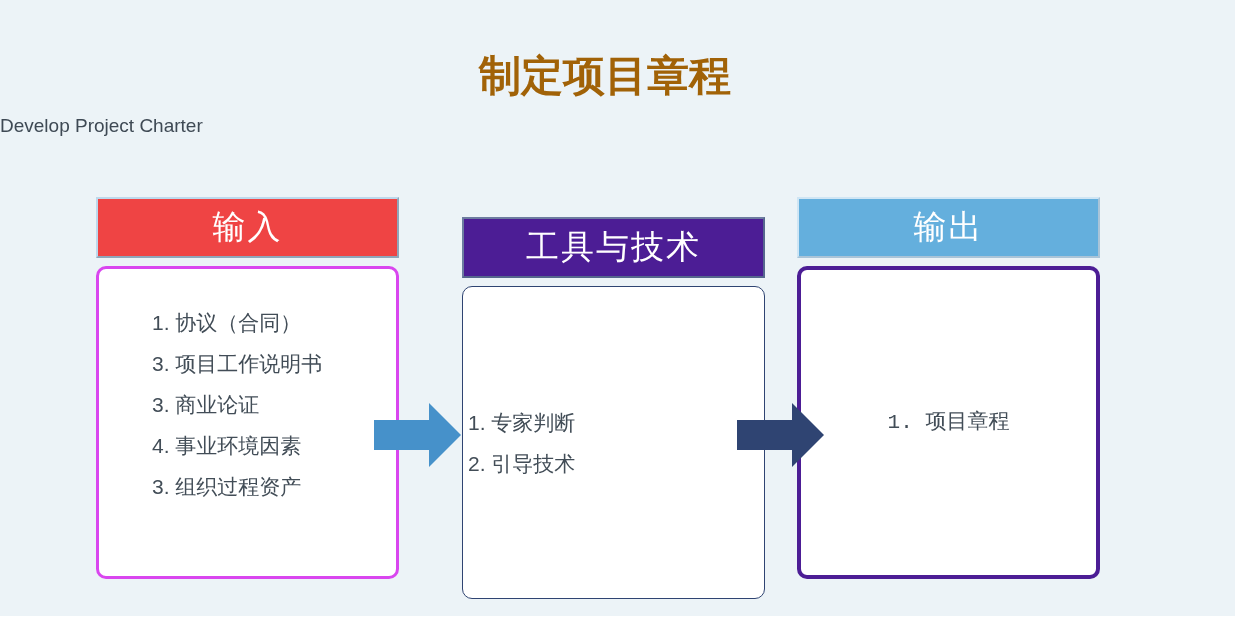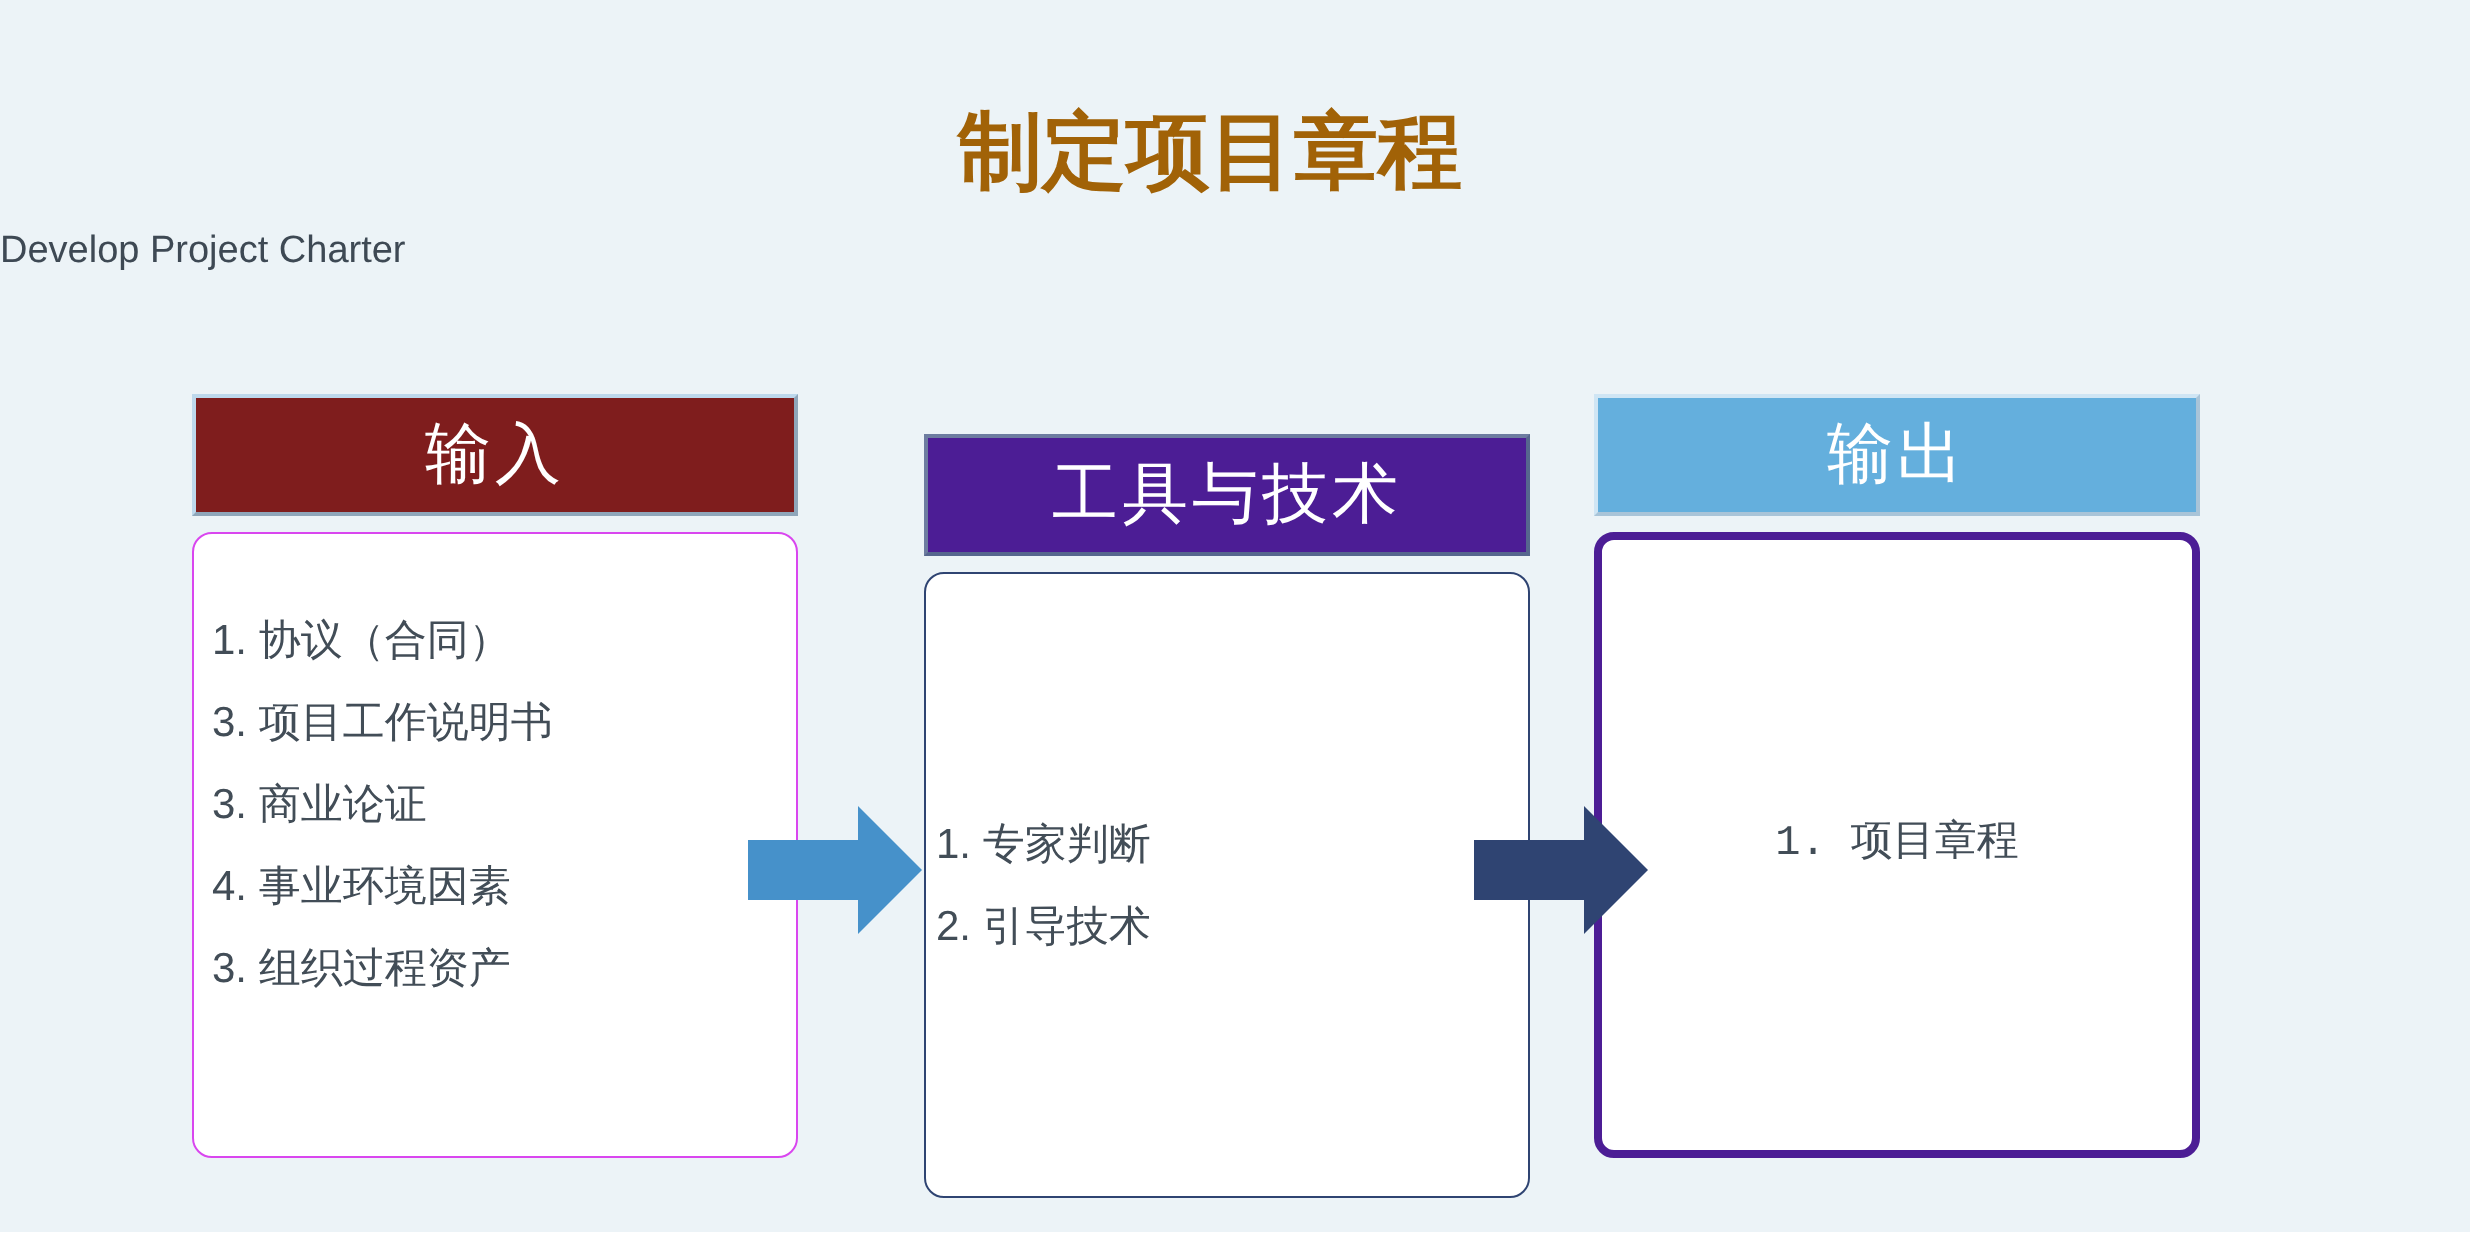--- a/index.html
+++ b/index.html
@@ -21,29 +21,29 @@
   .column { position:absolute; top:197px; width:303px; }
   .col-inputs  { left:96px;  }
   .col-tools   { left:462px; }
   .col-outputs { left:797px; }
 
   .col-header {
     box-sizing:border-box; height:61px; border:2px solid;
     display:flex; align-items:center; justify-content:center;
     color:#ffffff; font-size:33px; font-weight:400; letter-spacing:2px;
   }
-  .col-inputs  .col-header { background:#7f1d1d; border-color:#bdd8ec #8fa6ba #8fa6ba #bdd8ec; }
+  .col-inputs  .col-header { background:#ef4444; border-color:#bdd8ec #8fa6ba #8fa6ba #bdd8ec; }
   .col-tools   .col-header { background:#4c1d95; border-color:#6d7ca0 #56668e #56668e #6d7ca0;margin-top:20px; }
   .col-outputs .col-header { background:#64afdd; border-color:#cfe5f4 #a9c4d8 #a9c4d8 #cfe5f4; }
 
   .col-body {
     box-sizing:border-box; margin-top:8px; height:313px;
     background:#ffffff; border-radius:10px;
   }
-  .col-inputs  .col-body { border:1px solid #d946ef; }
+  .col-inputs  .col-body { border:3px solid #d946ef;padding-left:44px; }
   .col-tools   .col-body { border:1.5px solid #2f4472;
                            display:flex; flex-direction:column; justify-content:center; }
   .col-outputs .col-body { border:4px solid #4c1d95;
                            display:flex; align-items:center; justify-content:center;font-family:Liberation Mono, monospace; }
 
   .items { list-style:none; margin:0; padding:0;
            font-size:21px; line-height:41px; color:#424d57; }
   .col-inputs .items { padding:33px 8px 0 9px; }
   .col-tools  .items { padding-left:5px; }
   .col-outputs .items { text-align:center; }

